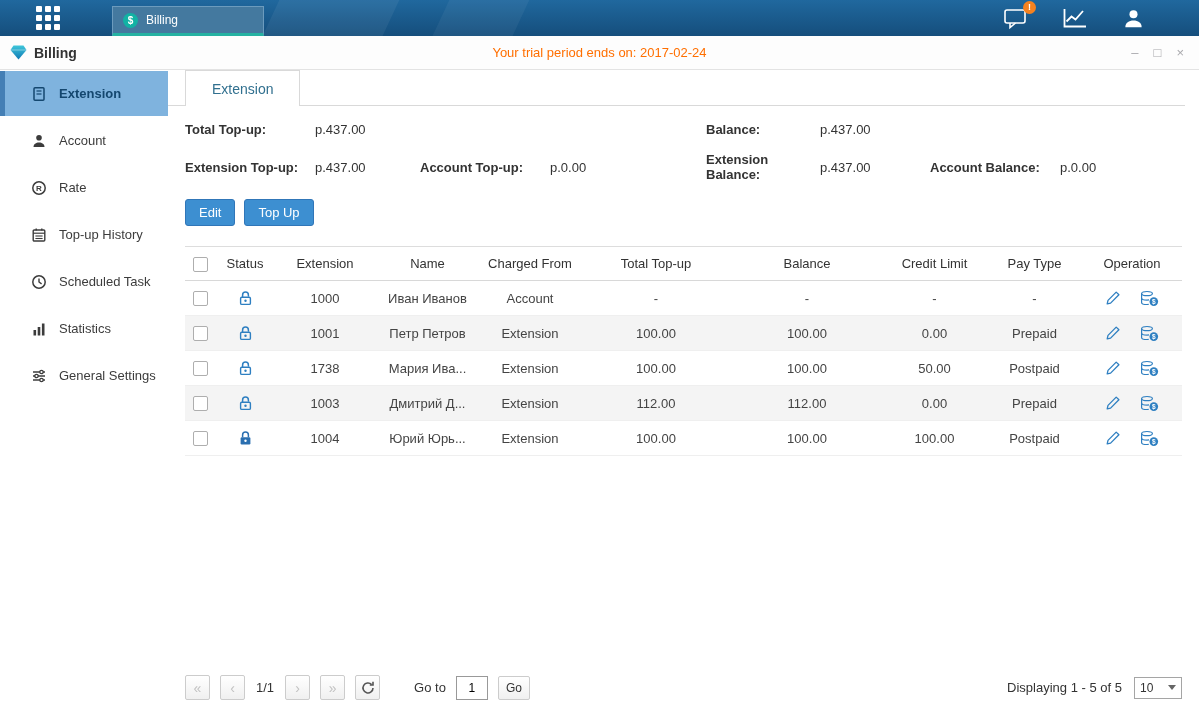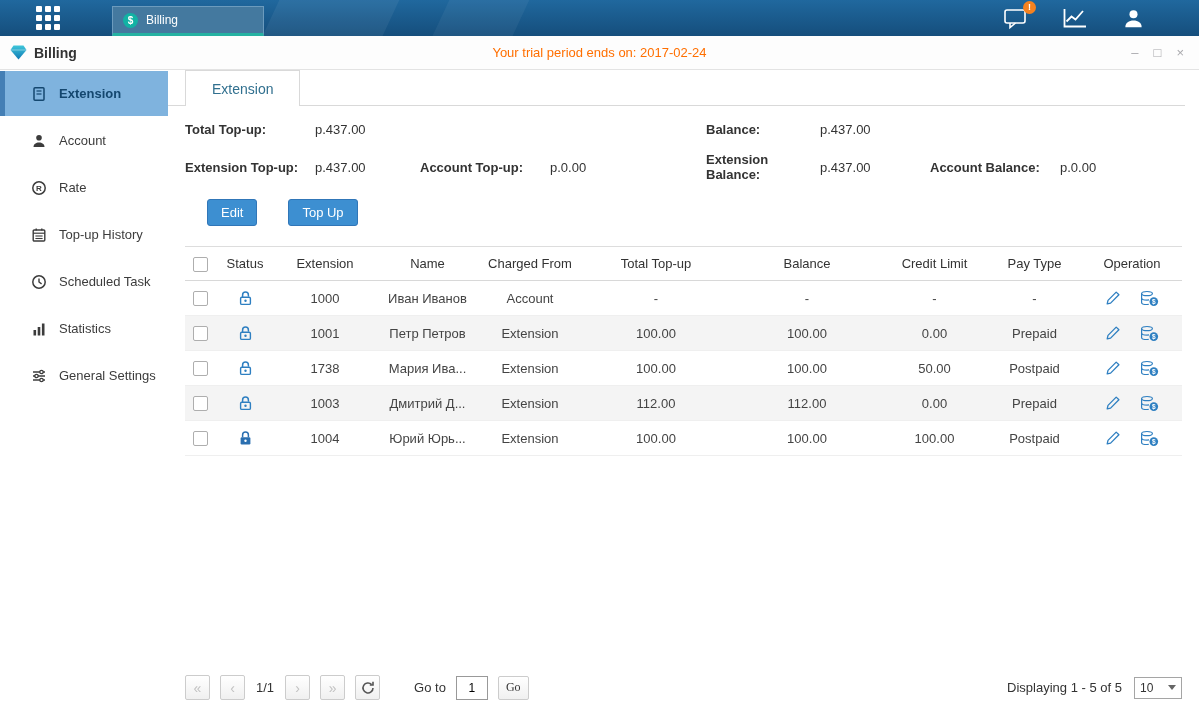--- a/index.html
+++ b/index.html
@@ -46,21 +46,21 @@
   
   .summary{display:grid;grid-template-columns:130px 105px 130px 144px 126px 110px 130px auto;
            padding:16px 17px 0;row-gap:15px;font-size:13px;color:#333;align-items:center;}
   .summary .lbl{font-weight:bold;}
   .r1{grid-row:1;} .r2{grid-row:2;}
   .c1{grid-column:1;} .c2{grid-column:2;} .c3{grid-column:3;} .c4{grid-column:4;}
   .c5{grid-column:5;margin-left:12px;} .c6{grid-column:6;} .c7{grid-column:7;} .c8{grid-column:8;}
 
   .actions{padding:17px 17px 0;display:flex;gap:9px;}
   .btn{background:#3d8fd1;border:1px solid #3076b8;color:#fff;font-size:13px;padding:5px 13px;border-radius:3px;
-       cursor:pointer;font-family:inherit;margin-left:22px;}
+       cursor:pointer;font-family:inherit;}
 
   
   .ext-table{margin:20px 17px 0;border-collapse:collapse;table-layout:fixed;width:997px;font-size:13px;color:#444;}
   .ext-table th{border-top:1px solid #ddd;border-bottom:1px solid #d8d8d8;height:33px;font-weight:normal;color:#333;
                 text-align:center;padding:0;}
   .ext-table td{height:34px;text-align:center;padding:0 2px;border-bottom:1px solid #efefef;
                 overflow:hidden;white-space:nowrap;text-overflow:ellipsis;}
   .ext-table tbody tr:nth-child(even){background:#f4f4f4;}
   .checkbox{display:inline-block;width:13px;height:13px;border:1px solid #aeaeae;border-radius:2px;background:#fff;
             vertical-align:middle;cursor:pointer;}
@@ -69,21 +69,21 @@
   .ops .op-icon{display:inline-flex;vertical-align:middle;cursor:pointer;margin:0 8px;}
 
   
   .pagination{margin-top:auto;padding:0 17px 13px;display:flex;align-items:center;gap:10px;font-size:13px;color:#333;}
   .pg-btn{width:25px;height:25px;border:1px solid #ccc;border-radius:2px;background:linear-gradient(#fff,#f0f0f0);
           color:#c2c2c2;font-size:14px;display:flex;align-items:center;justify-content:center;cursor:pointer;box-sizing:border-box;}
   .page-indicator{margin:12px 1px;color:#333;}
   .goto-label{margin-left:24px;}
   .goto-input{width:26px;height:20px;border:1px solid #999;text-align:center;font-size:12px;font-family:inherit;box-sizing:content-box;}
   .go-btn{height:24px;padding:0 7px;border:1px solid #ccc;background:linear-gradient(#fff,#f0f0f0);font-size:12px;color:#333;
-          border-radius:2px;cursor:pointer;font-family:Liberation Serif, serif;}
+          border-radius:2px;cursor:pointer;font-family:Liberation Sans, sans-serif;}
   .pg-right{margin-left:auto;display:flex;align-items:center;gap:12px;}
   .page-size{width:48px;height:22px;border:1px solid #a5a5a5;display:flex;align-items:center;justify-content:space-between;
              padding:0 5px;font-size:12px;background:#fff;cursor:pointer;box-sizing:border-box;}
   .caret{width:0;height:0;border-left:4px solid transparent;border-right:4px solid transparent;border-top:5px solid #666;}
 </style>
 </head>
 <body>
 
 <div class="screen">
 

